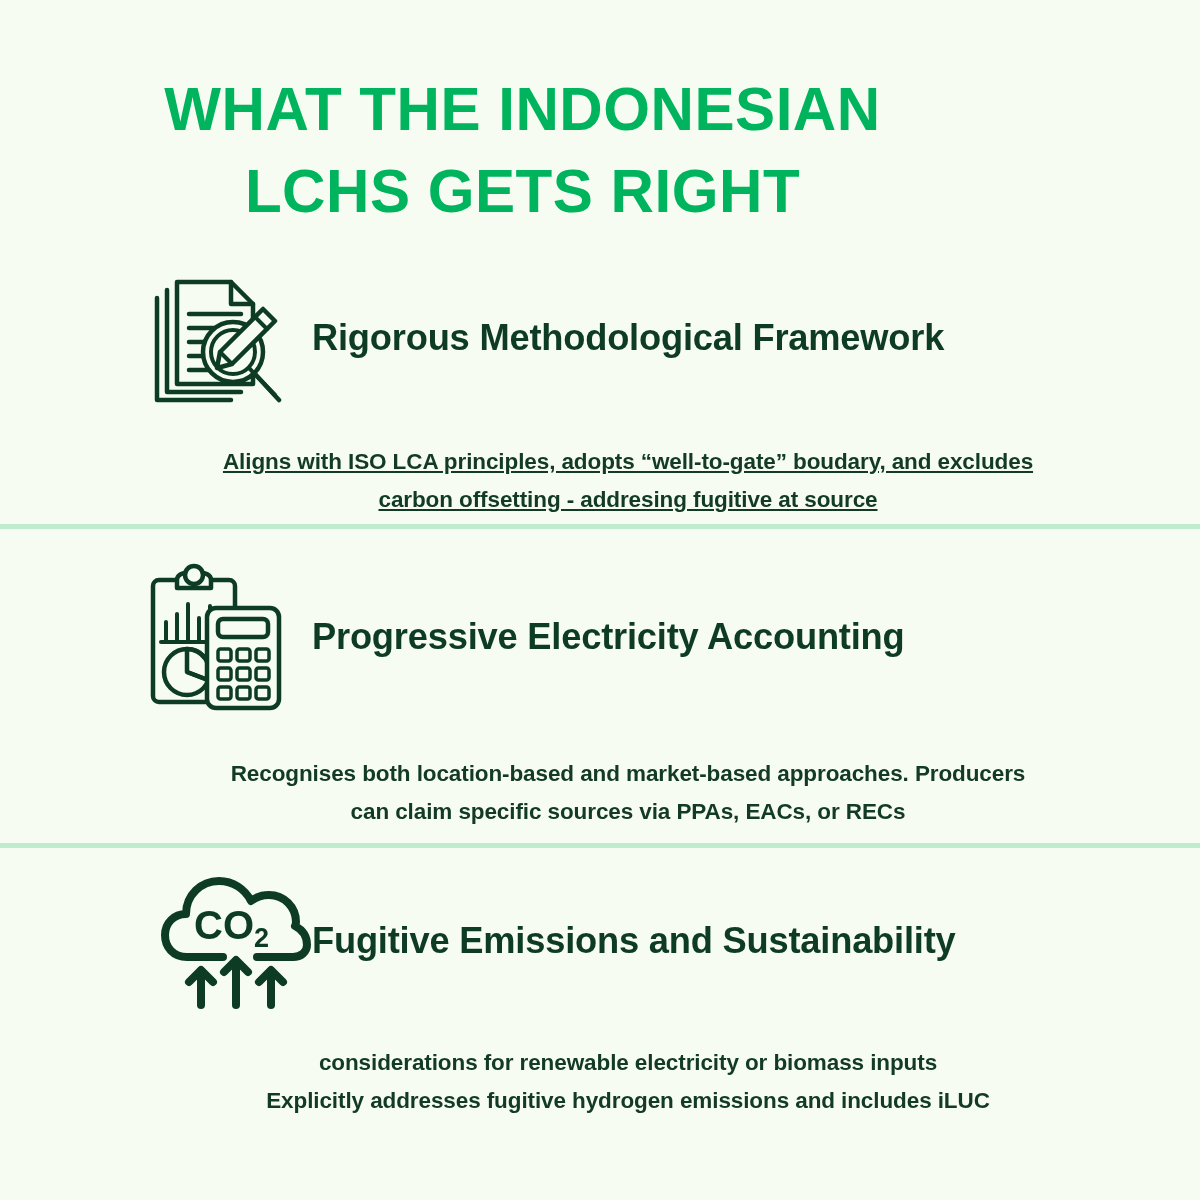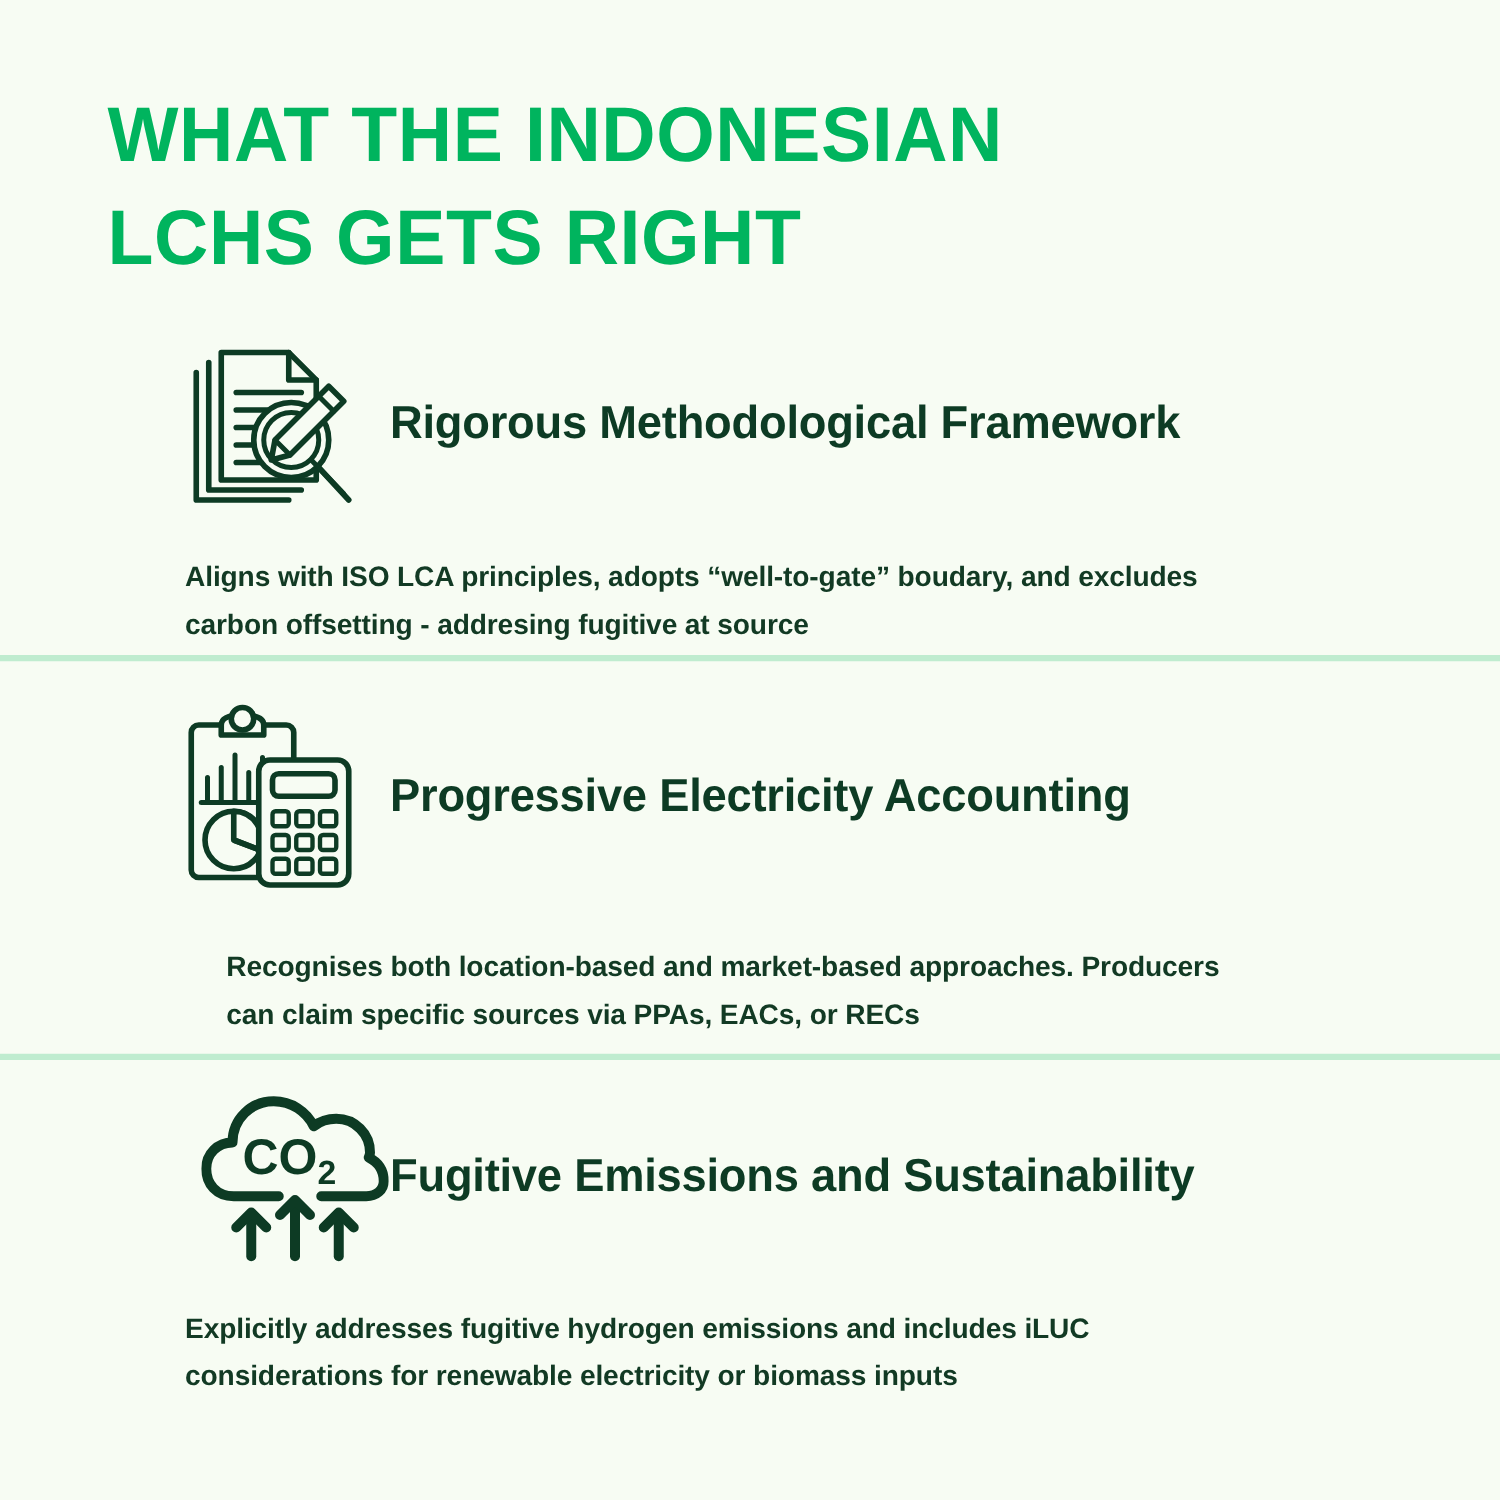--- a/index.html
+++ b/index.html
@@ -12,20 +12,21 @@
     background: #f7fcf3;
     font-family: "Liberation Sans", sans-serif;
     overflow: hidden;
     position: relative;
   }
   .page {
     width: 1200px;
     height: 1180px;
     position: relative;
     box-sizing: border-box;
+    text-align: center;
   }
 
   
   .title-block {
     position: absolute;
     left: 86px;
     top: 68px;
     width: 900px;
   }
   .title-line {
@@ -93,22 +94,22 @@
     position: absolute;
     left: 148px;
     width: 960px;
     font-family: "Liberation Sans", sans-serif;
     font-weight: bold;
     font-size: 22.5px;
     line-height: 38px;
     color: #123a24;
     letter-spacing: -0.1px;
   }
-  .section-1 .section-body { top: 180px; }
-  .section-2 .section-body { top: 193px; margin-left: 33px; }
+  .section-1 .section-body { top: 180px; text-decoration: underline; }
+  .section-2 .section-body { top: 193px; }
   .section-3 .section-body { top: 178px; }
   .section-body p { margin: 0; }
 
   
   .divider {
     position: absolute;
     left: 0;
     width: 1200px;
     height: 5px;
     background: #bfeccf;
@@ -245,18 +246,18 @@
             <path d="M75 134 L75 90"></path>
             <path d="M63 101 L75 89 L87 101"></path>
             <path d="M110 134 L110 100"></path>
             <path d="M98 111 L110 99 L122 111"></path>
           </g>
         </svg>
       </div>
       <div class="section-title">Fugitive Emissions and Sustainability</div>
     </div>
     <div class="section-body">
+      <p>considerations for renewable electricity or biomass inputs</p>
       <p>Explicitly addresses fugitive hydrogen emissions and includes iLUC</p>
-      <p>considerations for renewable electricity or biomass inputs</p>
     </div>
   </div>
 
 </div>
 
 </body></html>

